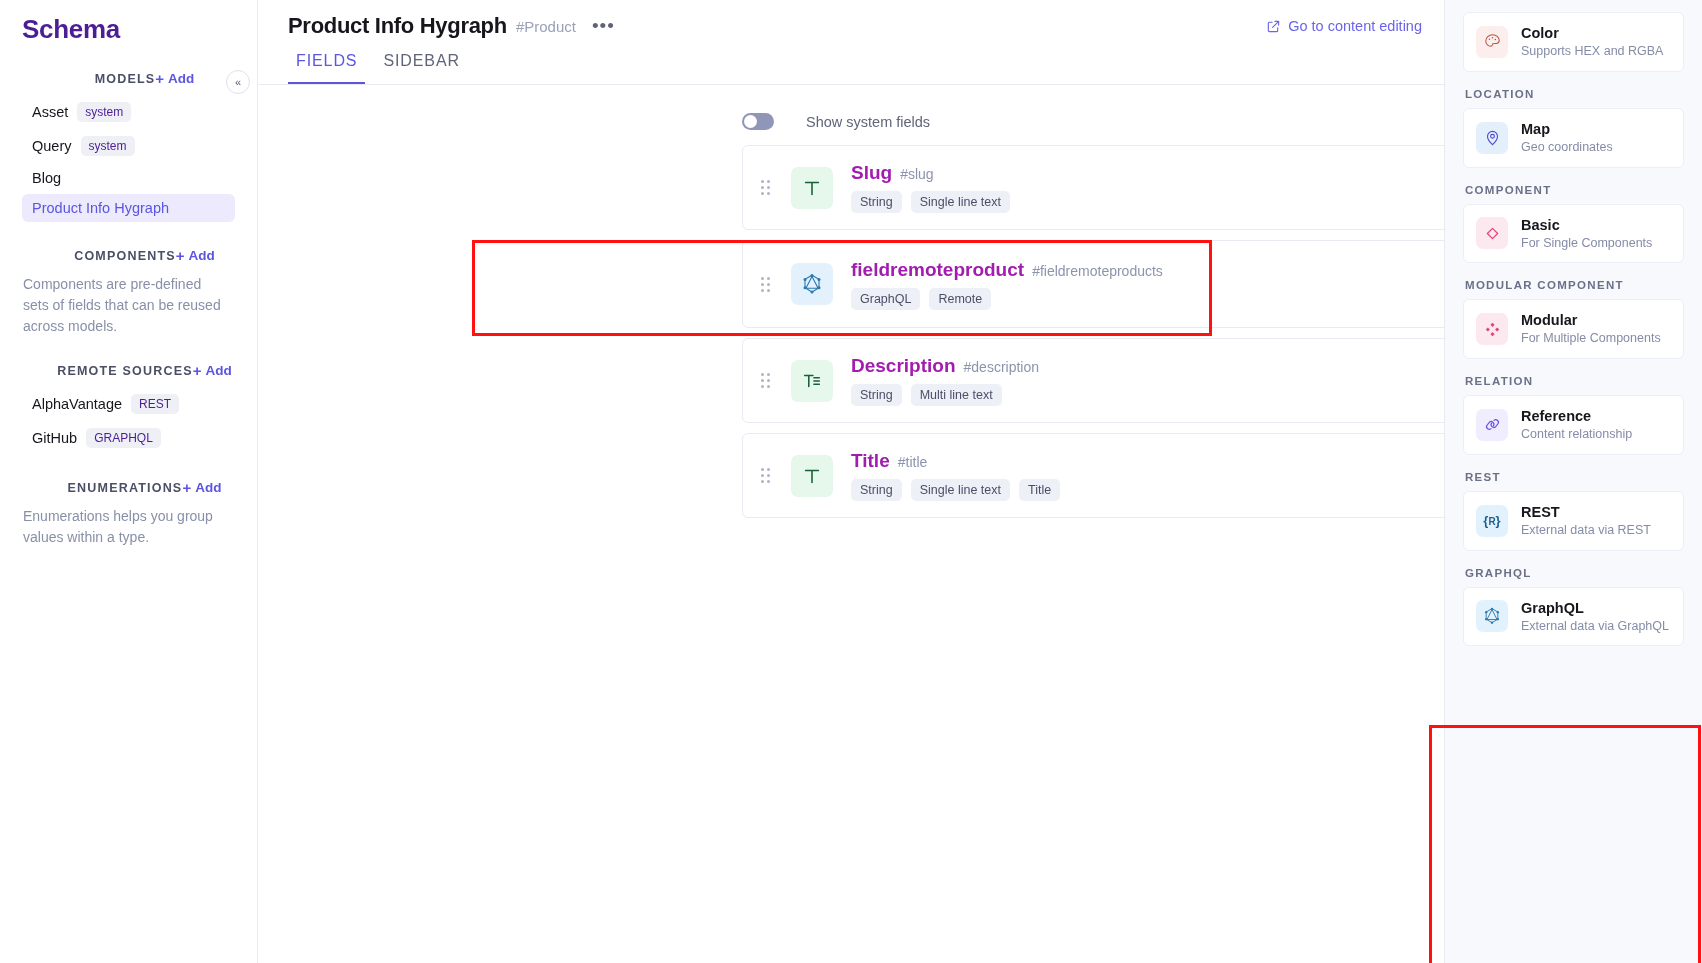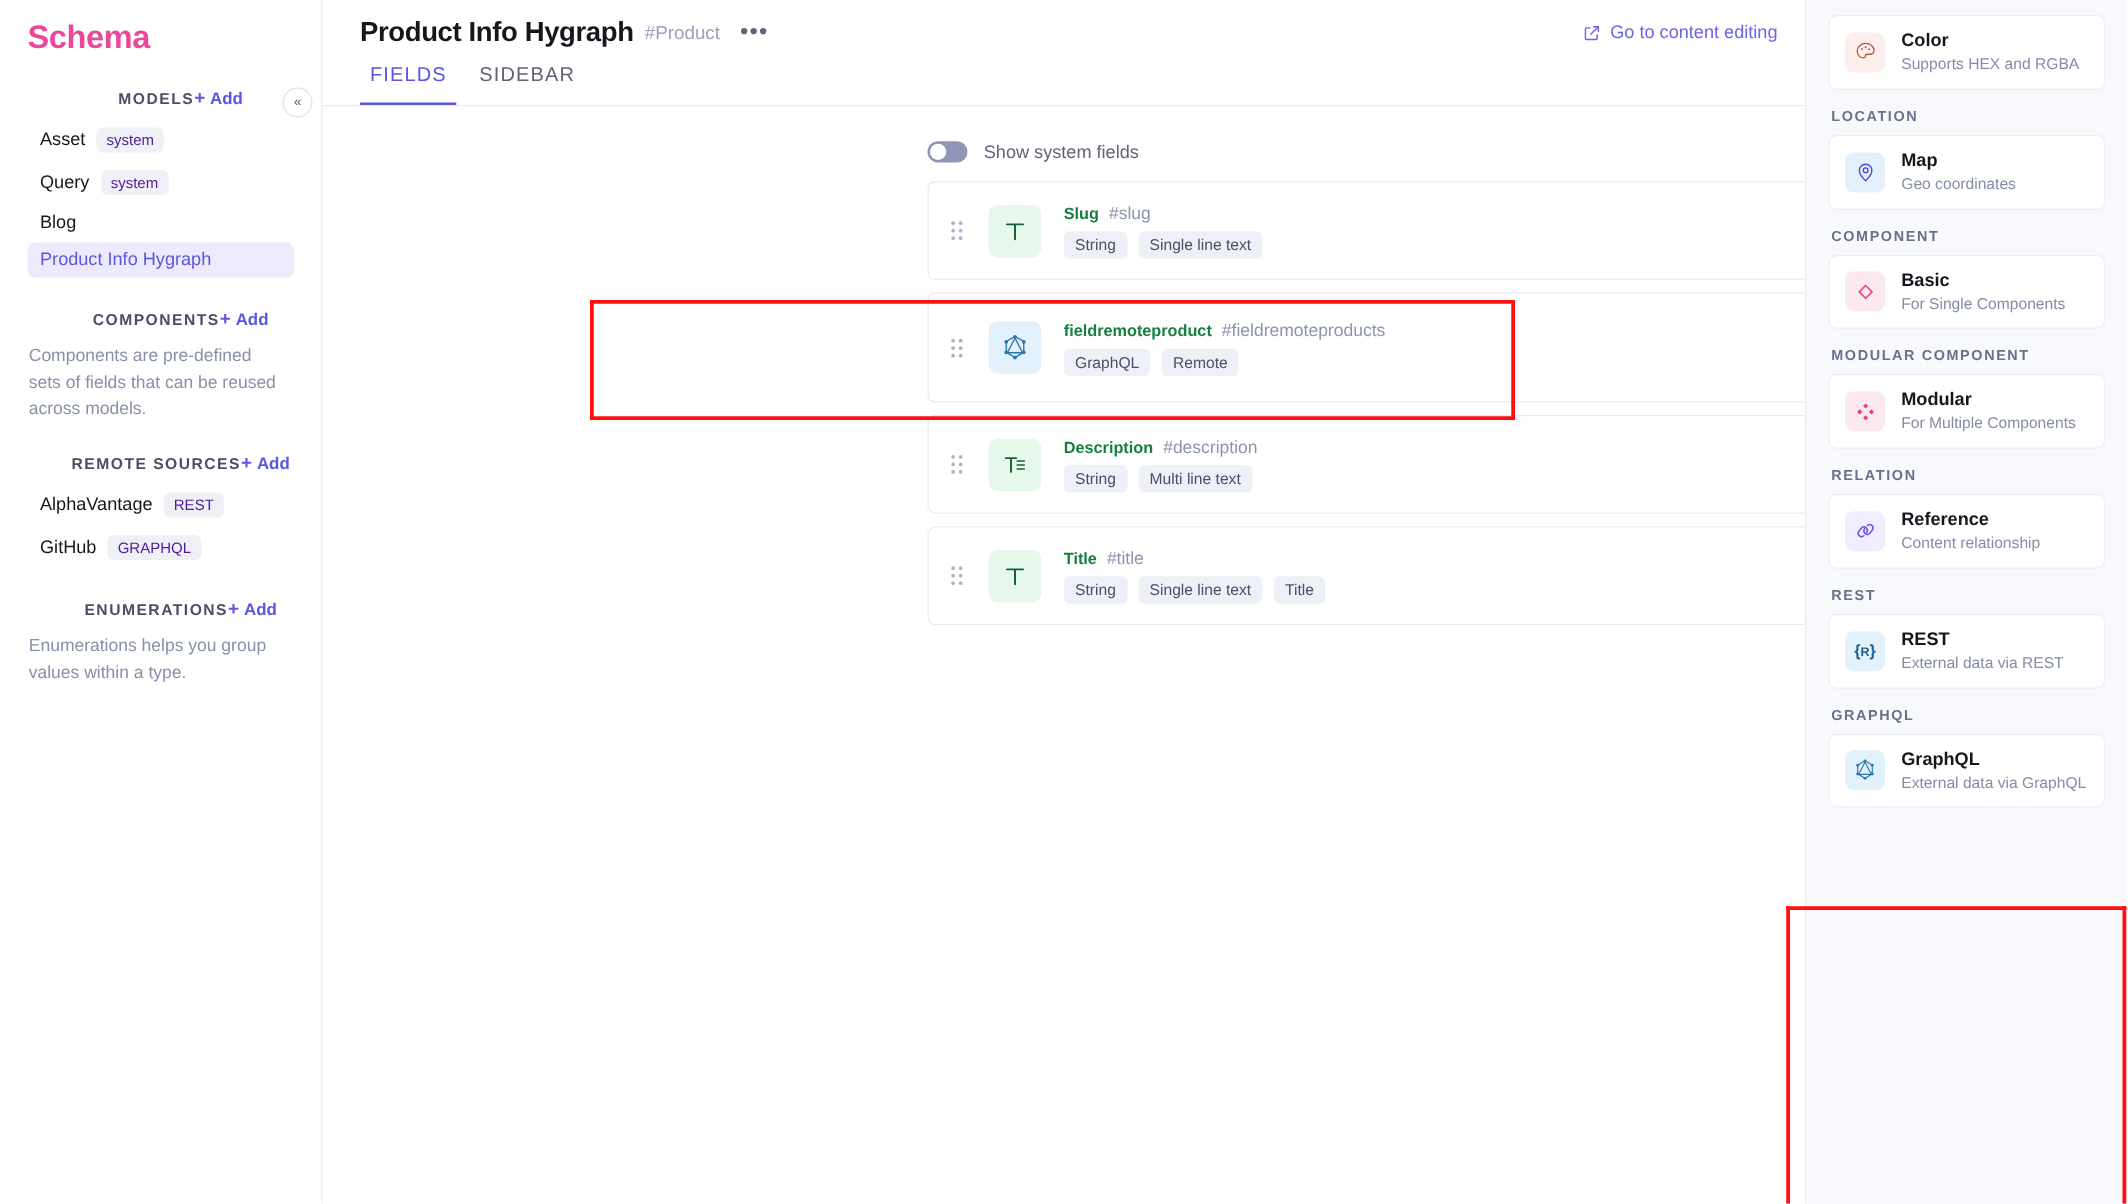--- a/index.html
+++ b/index.html
@@ -14,21 +14,21 @@
   
   .sidebar {
     width: 258px; height: 963px;
     background: #ffffff;
     border-right: 1px solid #e9eaf2;
     padding: 0 22px;
     position: relative;
     flex: 0 0 258px;
   }
   .schema-title {
-    font-size: 26px; font-weight: bold; color: #ec4899;
+    font-size: 26px; font-weight: bold; color: #4c1d95;
     letter-spacing: -0.3px;
     padding-top: 14px; padding-left: 0px;
   }
   .sb-section-head {
     display: flex; align-items: center; justify-content: center;
     margin-top: 26px; padding-left: 0px; margin-left: 32px;
   }
   .sb-section-title {
     font-size: 12.5px; letter-spacing: 1.2px; color: #4b4f66; font-weight: 600;
   }
@@ -95,21 +95,21 @@
     margin-left: 484px; margin-bottom: 15px;
   }
   .toggle {
     width: 32px; height: 17px; border-radius: 9px;
     background: #8f96b8; position: relative; cursor: pointer; flex: 0 0 auto;
   }
   .toggle .knob {
     position: absolute; left: 2px; top: 2px;
     width: 13px; height: 13px; border-radius: 50%; background: #fff;
   }
-  .toggle-label { font-size: 14.5px; color: #5f6478; }
+  .toggle-label { font-size: 14.5px; color: #5f6478; margin-left: 19px; }
 
   .fields { margin-left: 484px; width: 720px; }
   .field-card {
     background: #fff; border: 1px solid #e9eaf2; border-radius: 6px;
     display: flex; align-items: center; gap: 0px;
     padding: 16px 18px; margin-bottom: 10px; min-height: 74px;
     cursor: pointer;
   }
   .field-card.tall { min-height: 88px; }
   .drag-dots {
@@ -119,21 +119,21 @@
   .drag-dots i { width: 3px; height: 3px; background: #adb3c7; border-radius: 50%; display: block; }
   .ficon {
     width: 42px; height: 42px; border-radius: 7px;
     display: flex; align-items: center; justify-content: center;
     flex: 0 0 auto; margin-right: 18px;
   }
   .ficon.green { background: #e6f7ec; color: #17603a; }
   .ficon.blue { background: #e2f1fc; color: #2d77ad; }
   .fbody { flex: 1 1 auto; min-width: 0; }
   .fname-row { display: flex; align-items: baseline; gap: 8px; }
-  .fname { font-size: 13px; font-weight: bold; color: #15803d; }
+  .fname { font-size: 19px; font-weight: bold; color: #a21caf; }
   .fapi { font-size: 14px; color: #8c94ad; }
   .ftags { display: flex; gap: 9px; margin-top: 7px; }
   .ftag {
     font-size: 12.5px; color: #4b4f66; background: #eef0f8;
     padding: 4px 9px; border-radius: 5px; white-space: nowrap;
   }
 
   
   .rpanel {
     width: 258px; flex: 0 0 258px; height: 963px;

